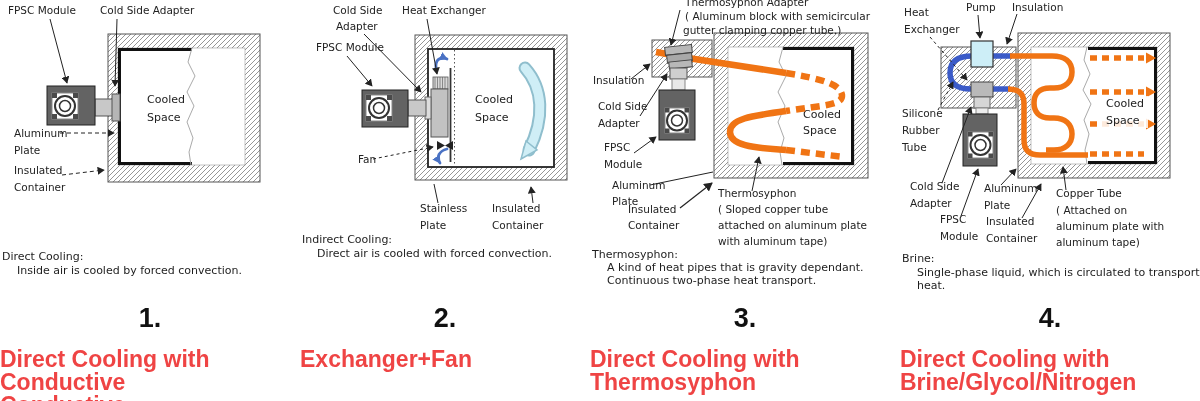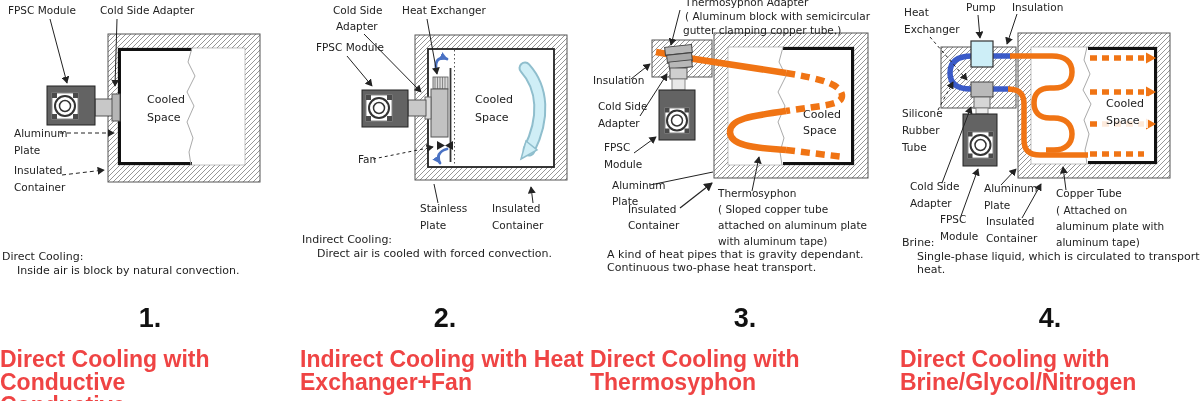--- a/index.html
+++ b/index.html
@@ -70,21 +70,21 @@
       <line x1="117" y1="19" x2="115" y2="86" stroke="#222" stroke-width="1" marker-end="url(#ma)"></line>
       <text x="14" y="137">Aluminum</text>
       <text x="14" y="154">Plate</text>
       <line x1="60" y1="133" x2="114" y2="133" stroke="#222" stroke-width="1" stroke-dasharray="4 3" marker-end="url(#ma)"></line>
       <text x="14" y="174">Insulated</text>
       <text x="14" y="191">Container</text>
       <line x1="62" y1="175" x2="104" y2="170" stroke="#222" stroke-width="1" stroke-dasharray="4 3" marker-end="url(#ma)"></line>
     </svg>
     <div class="desc" style="top:250px">
       <div class="dh">Direct Cooling:</div>
-      <div class="dl">Inside air is block by natural convection.</div>
+      <div class="dl">Inside air is cooled by forced convection.</div>
     </div>
     <div class="num">1.</div>
     <div class="title">
       <div>Direct Cooling with Conductive</div>
       <div>Conductive</div>
     </div>
   </div>
 
   <div class="panel" style="width:290px">
     <svg width="290" height="250" viewBox="0 0 290 250">
@@ -139,21 +139,20 @@
       <text x="192" y="212">Insulated</text>
       <text x="192" y="229">Container</text>
       <line x1="233" y1="203" x2="231" y2="187" stroke="#222" stroke-width="1" marker-end="url(#ma)"></line>
     </svg>
     <div class="desc" style="top:233px">
       <div class="dh">Indirect Cooling:</div>
       <div class="dl">Direct air is cooled with forced convection.</div>
     </div>
     <div class="num">2.</div>
     <div class="title">
-      <div>Indirect Cooling with Heat</div>
       <div>Exchanger+Fan</div>
     </div>
   </div>
 
   <div class="panel" style="width:310px">
     <svg width="310" height="250" viewBox="0 0 310 250">
       <rect x="62" y="40" width="60" height="37" fill="url(#hatch)" stroke="#555"></rect>
       <g>
         <rect x="124" y="33" width="154" height="145" fill="url(#hatch)" stroke="#555"></rect>
         <rect x="138" y="47" width="126" height="118" fill="#fff" stroke="#999" stroke-width="0.6"></rect>
@@ -208,20 +207,21 @@
       <text x="38" y="213">Insulated</text>
       <text x="38" y="229">Container</text>
       <line x1="90" y1="208" x2="122" y2="183" stroke="#222" stroke-width="1.2" marker-end="url(#ma)"></line>
       <text x="128" y="197">Thermosyphon</text>
       <text x="128" y="213">(  Sloped  copper  tube</text>
       <text x="128" y="229">attached on aluminum plate</text>
       <text x="128" y="245">with aluminum tape)</text>
       <line x1="162" y1="191" x2="169" y2="157" stroke="#222" stroke-width="1" marker-end="url(#ma)"></line>
     </svg>
     <div class="desc" style="top:248px;line-height:13px;">
+      <div class="dh">Thermosyphon:</div>
       <div class="dl">A kind of heat pipes that is gravity dependant.</div>
       <div class="dl">Continuous two-phase heat transport.</div>
     </div>
     <div class="num">3.</div>
     <div class="title">
       <div>Direct Cooling with</div>
       <div>Thermosyphon</div>
     </div>
   </div>
 
@@ -295,21 +295,21 @@
       <line x1="101" y1="185" x2="116" y2="169" stroke="#222" stroke-width="1" marker-end="url(#ma)"></line>
       <text x="86" y="225">Insulated</text>
       <text x="86" y="242">Container</text>
       <line x1="122" y1="218" x2="141" y2="184" stroke="#222" stroke-width="1" marker-end="url(#ma)"></line>
       <text x="156" y="197">Copper Tube</text>
       <text x="156" y="214">(    Attached    on</text>
       <text x="156" y="230">aluminum plate with</text>
       <text x="156" y="246">aluminum tape)</text>
       <line x1="166" y1="190" x2="163" y2="167" stroke="#222" stroke-width="1" marker-end="url(#ma)"></line>
     </svg>
-    <div class="desc" style="top:236px">
+    <div class="desc" style="top:252px">
       <div class="dh">Brine:</div>
       <div class="dl">Single-phase liquid, which is circulated to transport</div>
       <div class="dl">heat.</div>
     </div>
     <div class="num">4.</div>
     <div class="title">
       <div>Direct Cooling with</div>
       <div>Brine/Glycol/Nitrogen</div>
     </div>
   </div>

